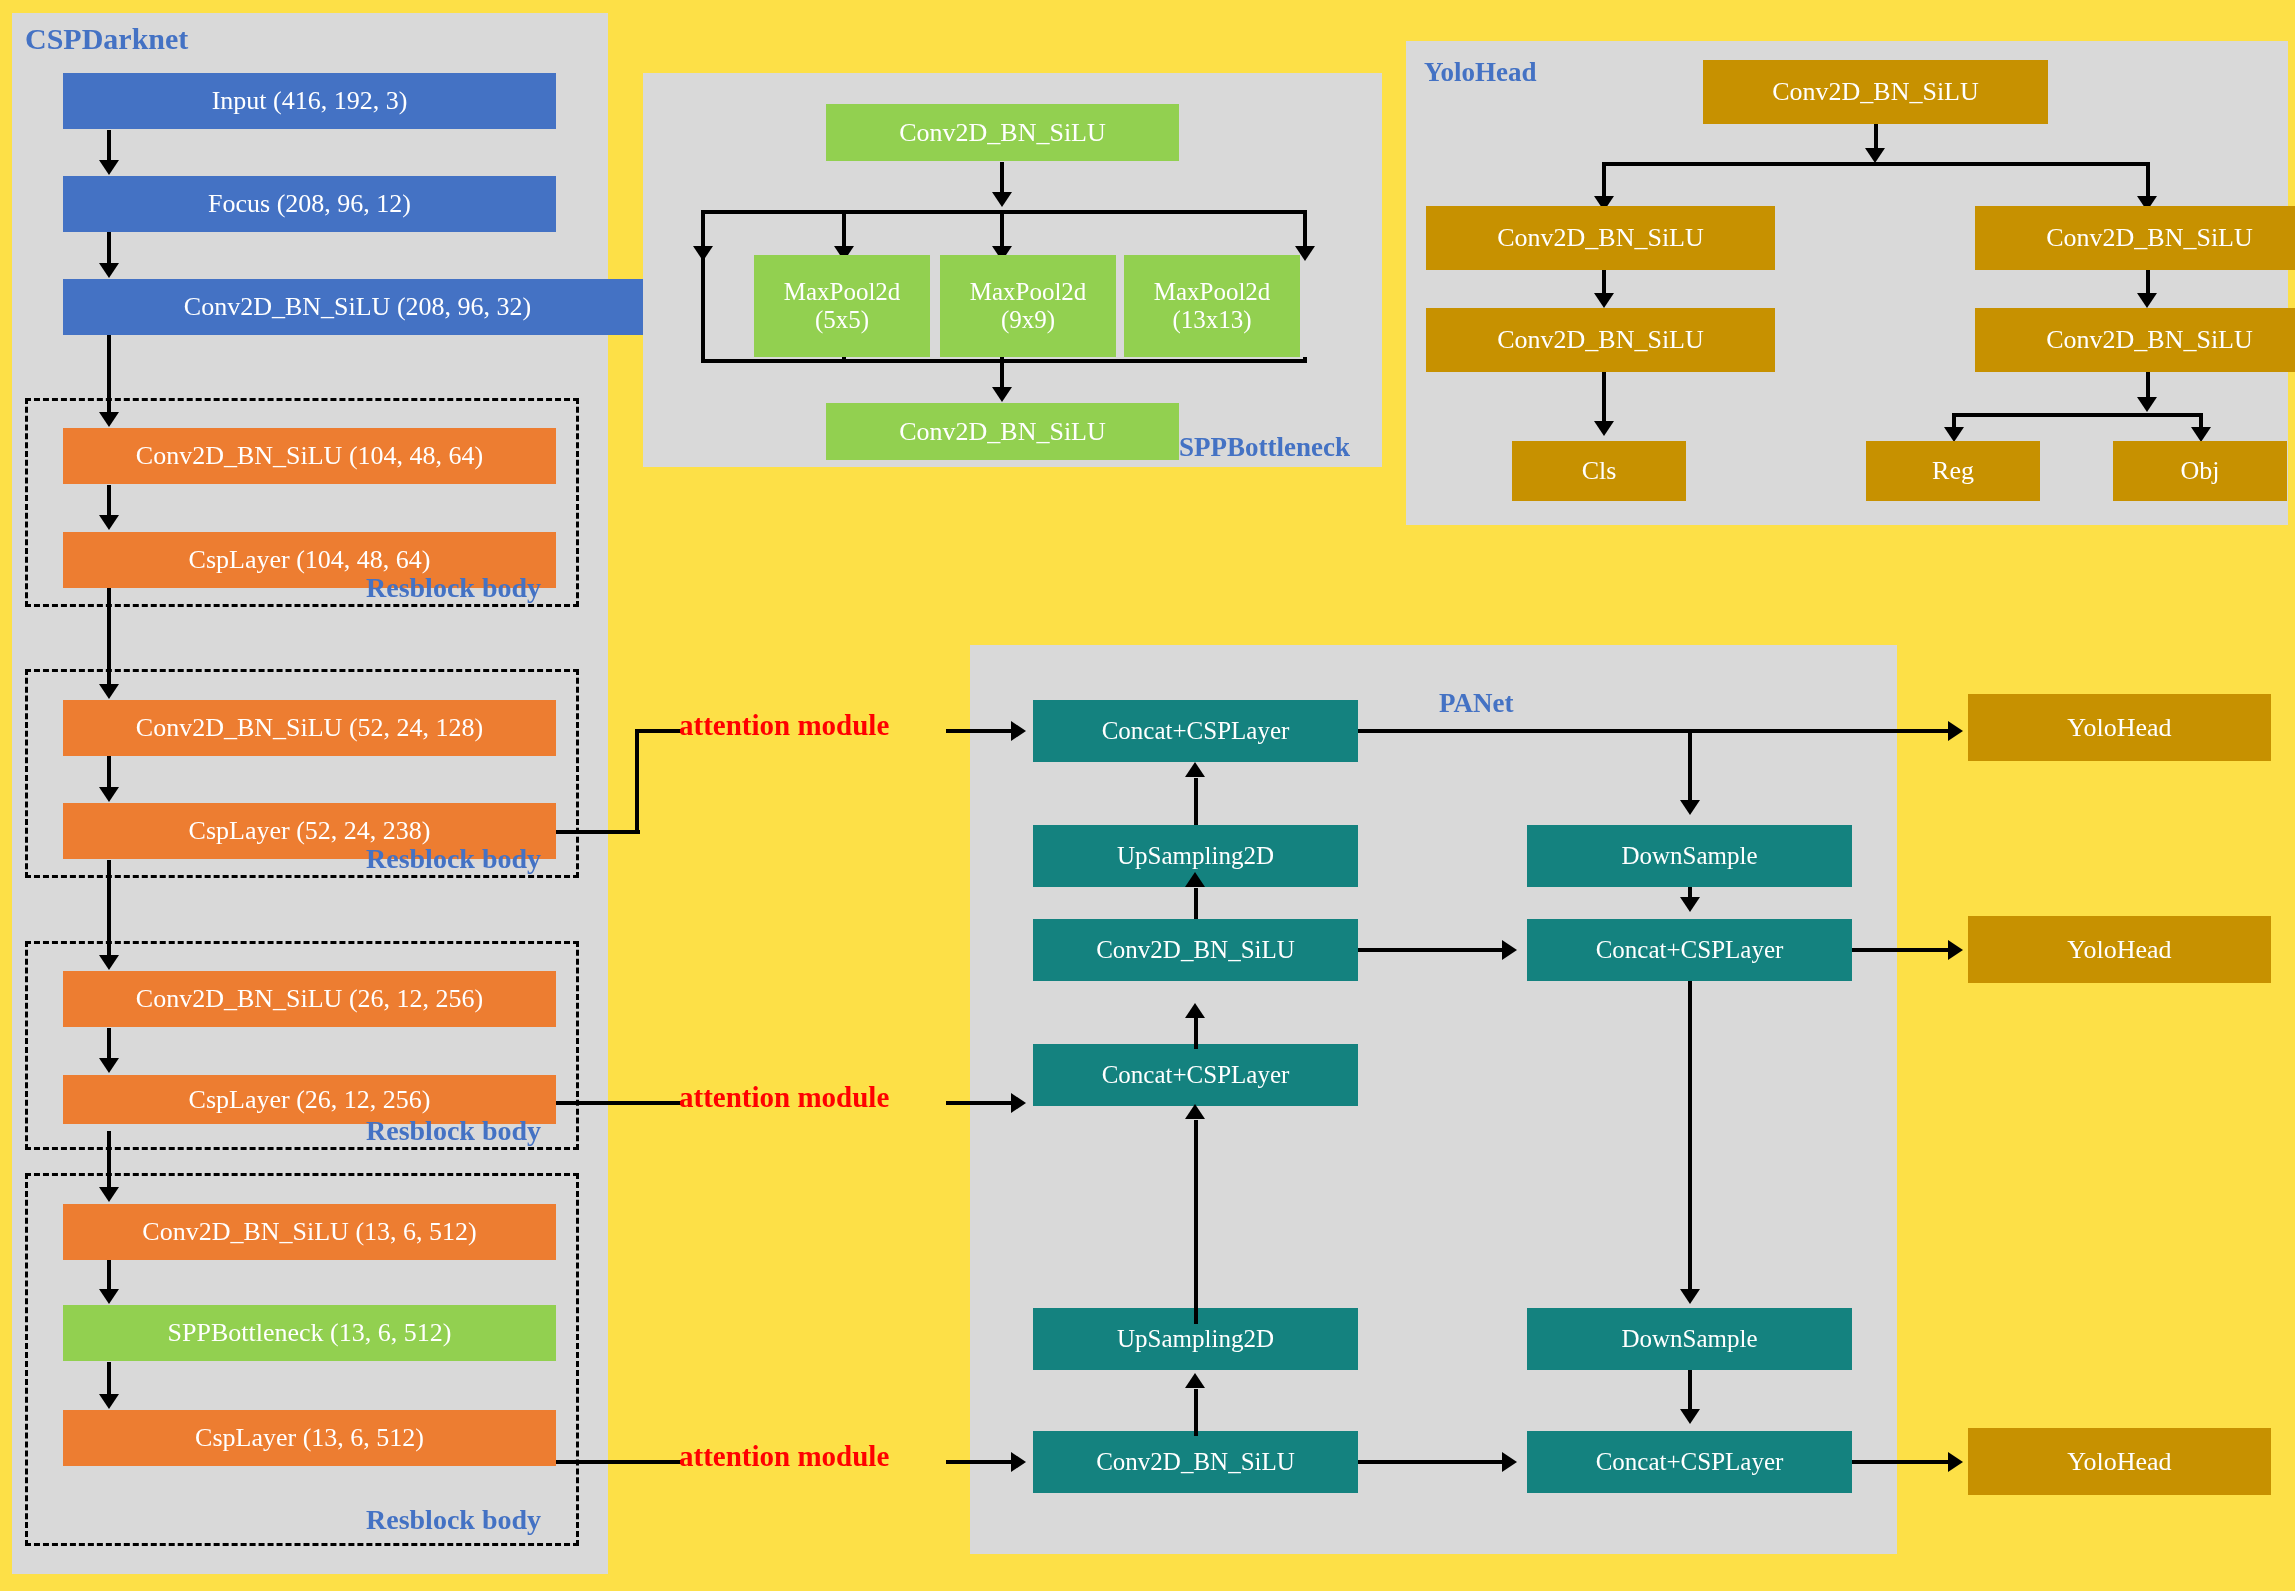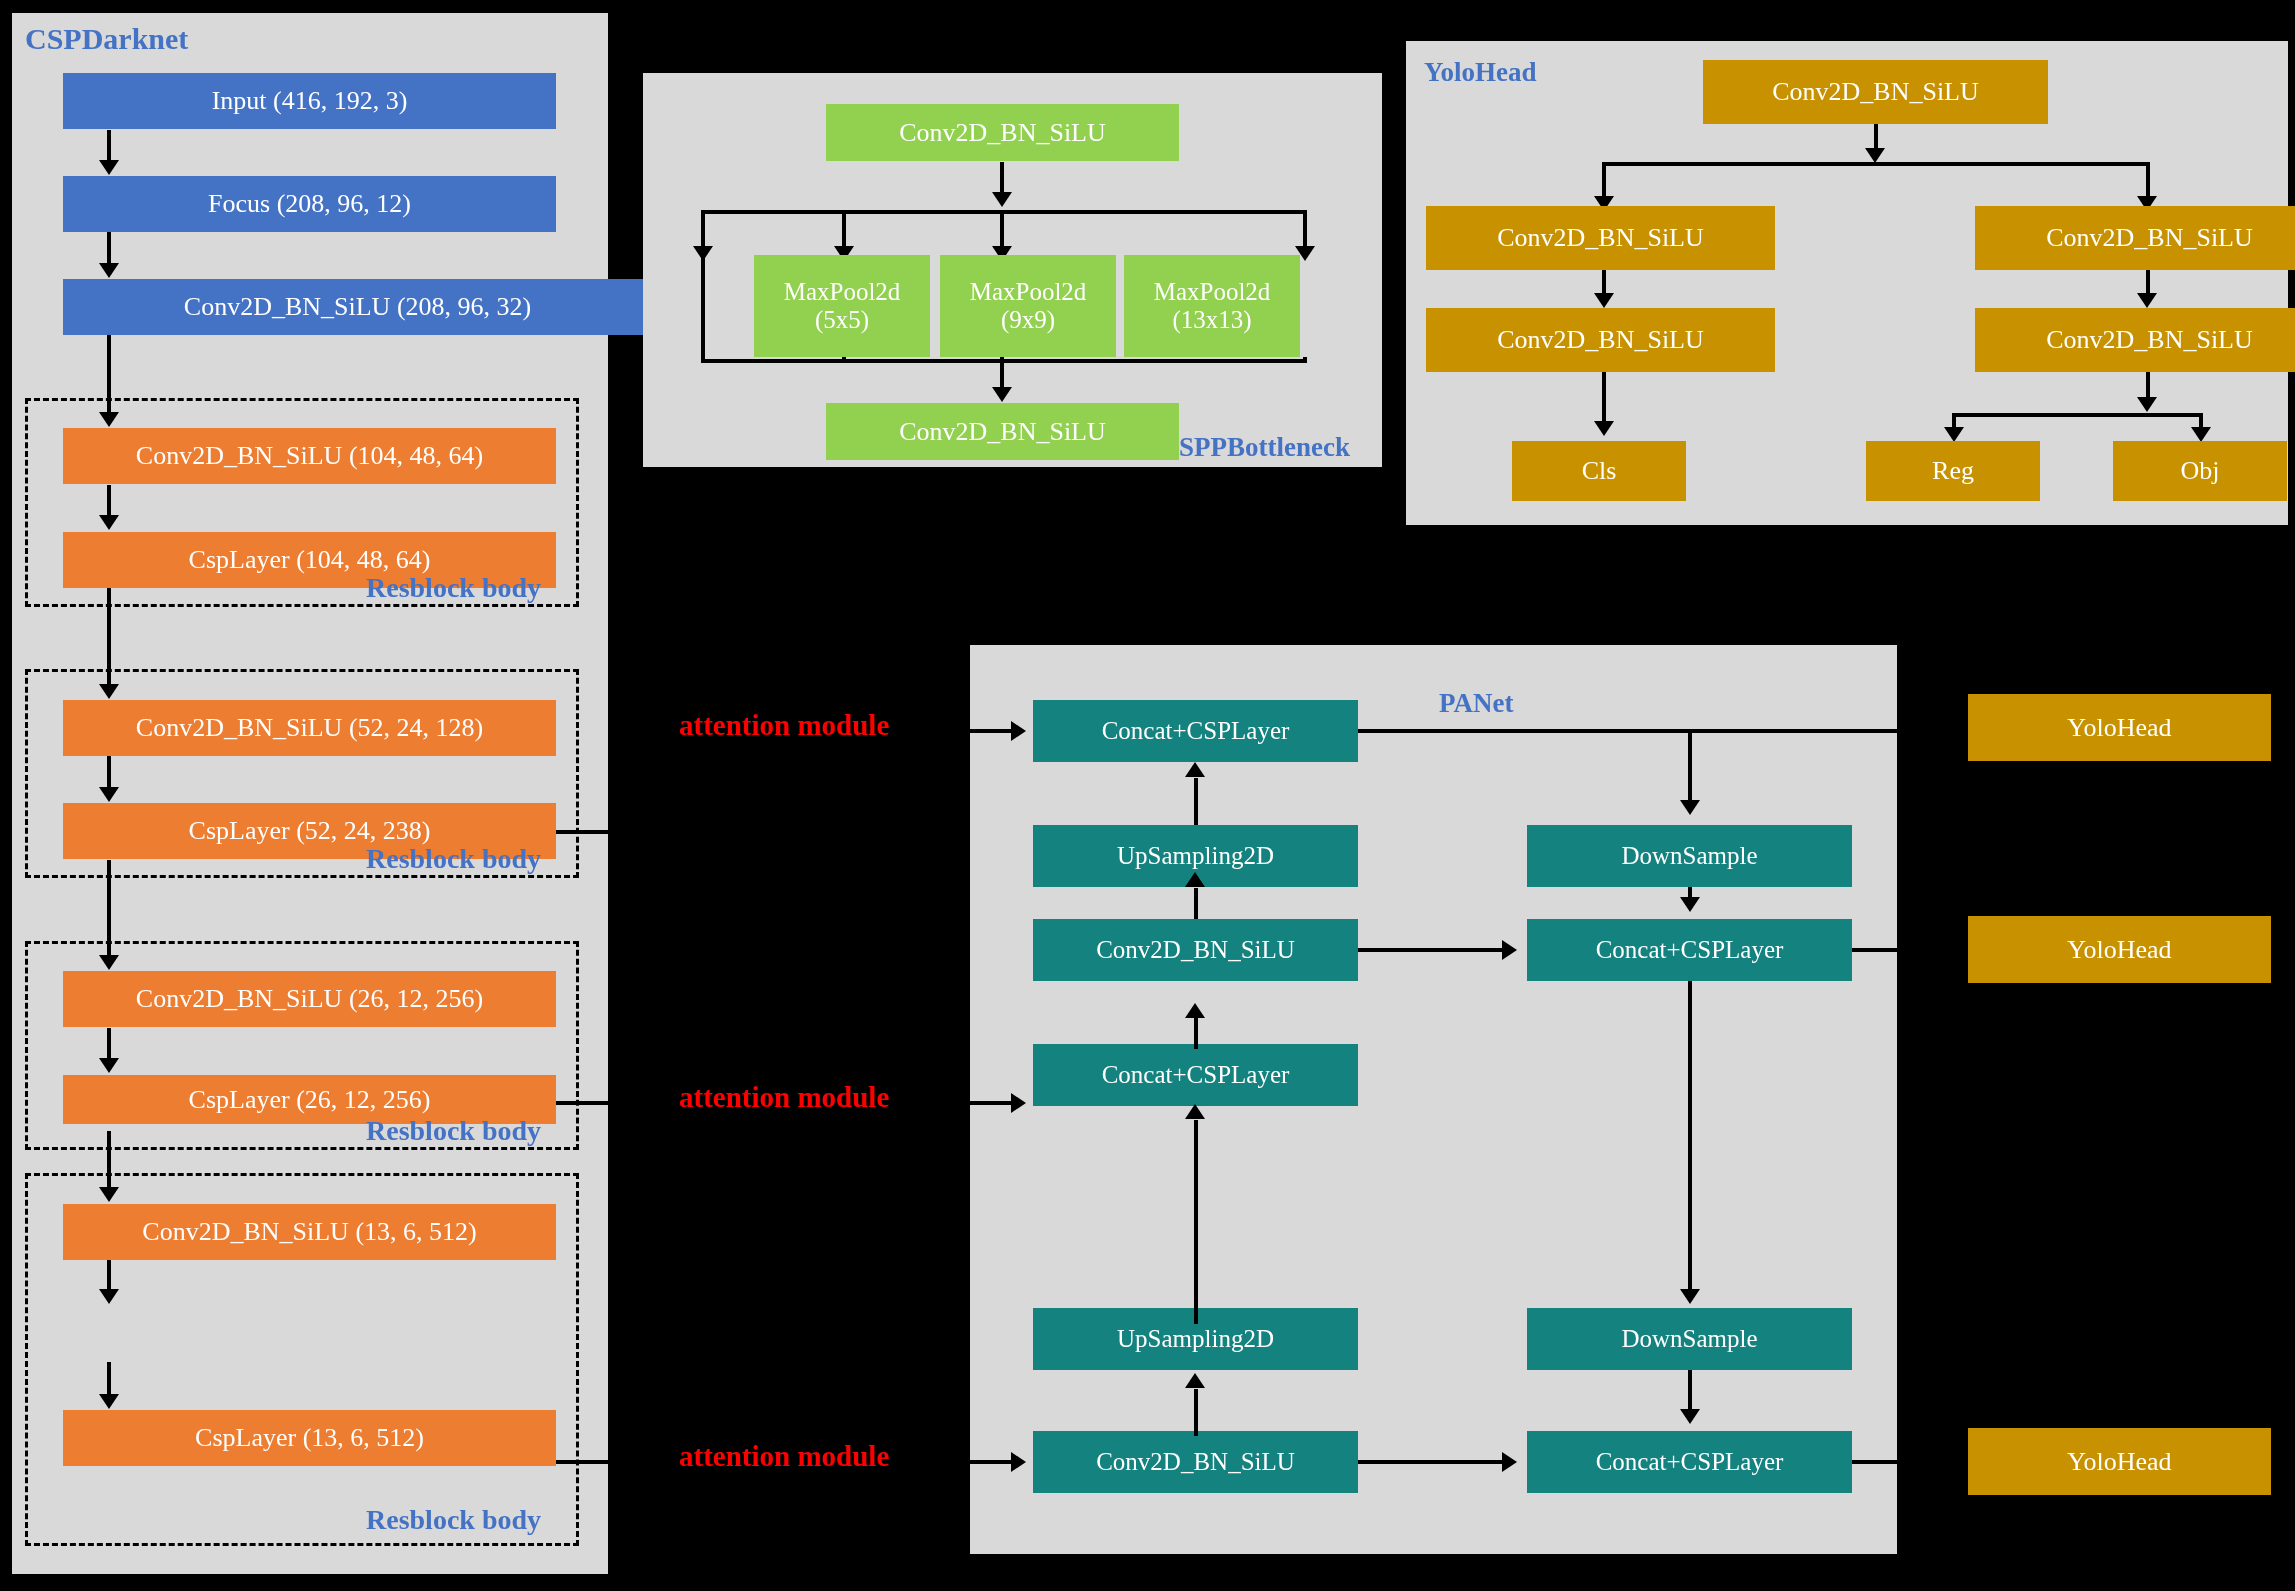--- a/index.html
+++ b/index.html
@@ -1,17 +1,17 @@
 <!DOCTYPE html>
 <html style="font-size:8.4px"><head>
 <meta charset="utf-8">
 <style>
   html,body{margin:0;padding:0;background:#fff;}
   body{font-family:"Liberation Serif","DejaVu Serif",serif;}
-  #canvas{position:relative;width:2295px;height:1592px;background:#000000;overflow:hidden;}
+  #canvas{position:relative;width:2295px;height:1592px;background:#fde047;overflow:hidden;}
 
   
   .panel{position:absolute;background:#d9d9d9;}
   .panel-title{position:absolute;color:#4472c4;font-weight:700;white-space:nowrap;
                font-family:"Liberation Serif","DejaVu Serif",serif;}
 
   
   .box{position:absolute;display:flex;align-items:center;justify-content:center;
        text-align:center;color:#ffffff;line-height:1.12;
        font-family:"Liberation Serif","DejaVu Serif",serif;font-weight:400;
@@ -56,20 +56,21 @@
   <div class="box orange" style="left:63px;top:428px;width:493px;height:56px;font-size:26px;">Conv2D_BN_SiLU (104, 48, 64)</div>
   <div class="box orange" style="left:63px;top:532px;width:493px;height:56px;font-size:26px;">CspLayer (104, 48, 64)</div>
 
   <div class="box orange" style="left:63px;top:700px;width:493px;height:56px;font-size:26px;">Conv2D_BN_SiLU (52, 24, 128)</div>
   <div class="box orange" style="left:63px;top:803px;width:493px;height:56px;font-size:26px;">CspLayer (52, 24, 238)</div>
 
   <div class="box orange" style="left:63px;top:971px;width:493px;height:56px;font-size:26px;">Conv2D_BN_SiLU (26, 12, 256)</div>
   <div class="box orange" style="left:63px;top:1075px;width:493px;height:49px;font-size:26px;">CspLayer (26, 12, 256)</div>
 
   <div class="box orange" style="left:63px;top:1204px;width:493px;height:56px;font-size:26px;">Conv2D_BN_SiLU (13, 6, 512)</div>
+  <div class="box green" style="left:63px;top:1305px;width:493px;height:56px;font-size:26px;">SPPBottleneck (13, 6, 512)</div>
   <div class="box orange" style="left:63px;top:1410px;width:493px;height:56px;font-size:26px;">CspLayer (13, 6, 512)</div>
 
   <div class="ln vl" style="left:107px;top:130px;height:32px;"></div>
   <div class="arrow-d" style="left:99px;top:160px;"></div>
   <div class="ln vl" style="left:107px;top:232px;height:32px;"></div>
   <div class="arrow-d" style="left:99px;top:263px;"></div>
   <div class="ln vl" style="left:107px;top:335px;height:78px;"></div>
   <div class="arrow-d" style="left:99px;top:412px;"></div>
 
   <div class="ln vl" style="left:107px;top:485px;height:32px;"></div>

